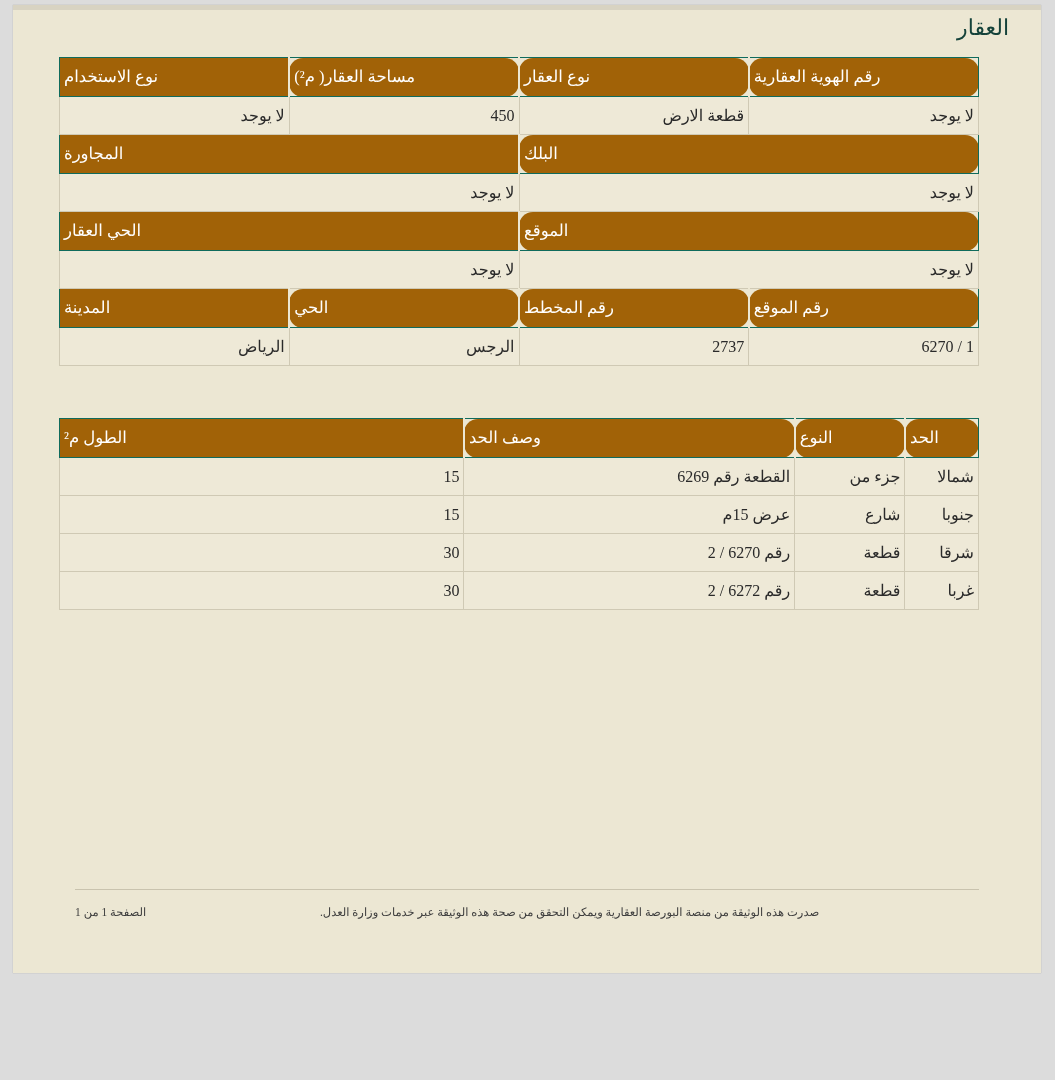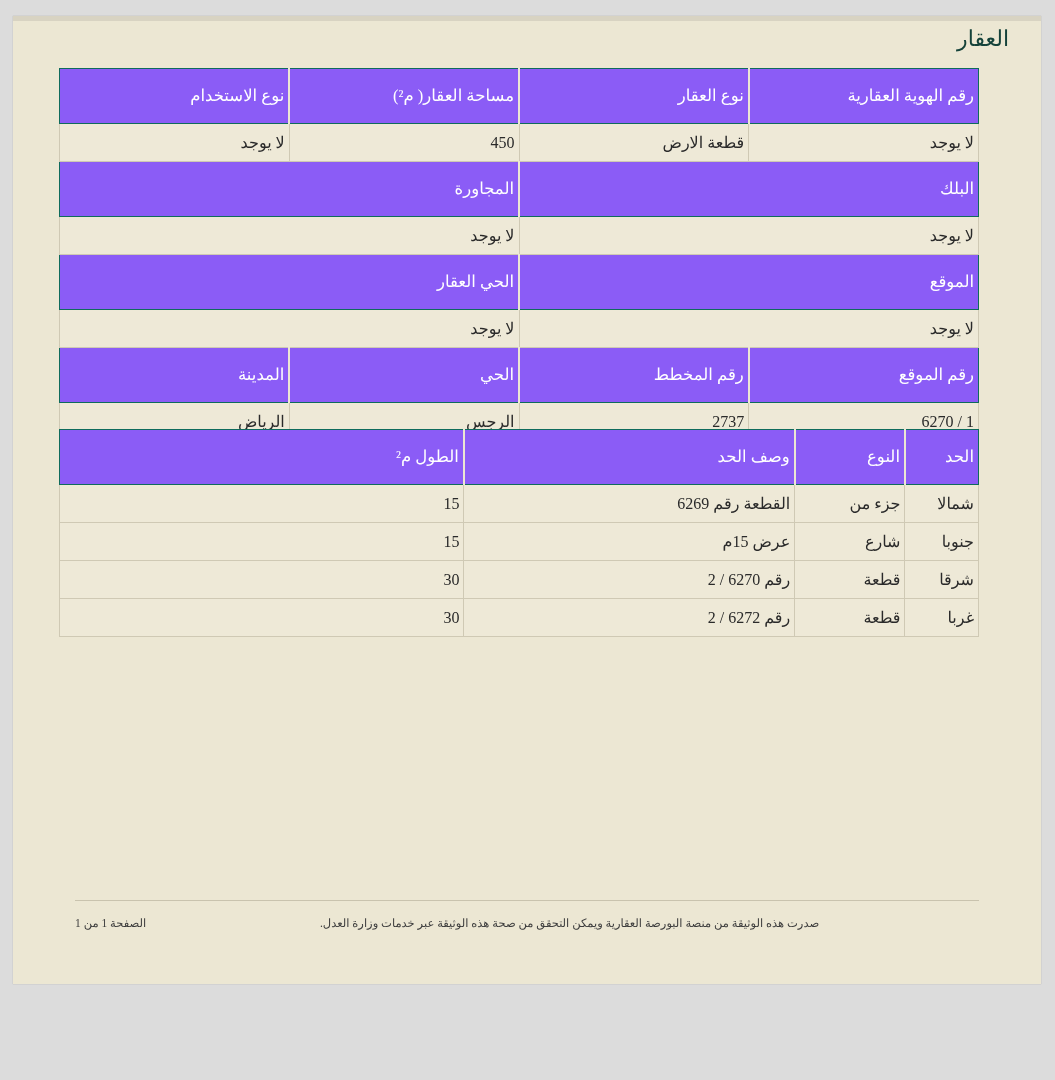--- a/index.html
+++ b/index.html
@@ -9,21 +9,21 @@
   }
   body {
     width: 1055px;
     height: 1080px;
     overflow: hidden;
     font-family: "Liberation Serif", serif;
   }
   .page {
     position: absolute;
     left: 13px;
-    top: 16px;
+    top: 5px;
     width: 1028px;
     height: 968px;
     background: #ece7d3;
     box-shadow: 0 0 1px rgba(0,0,0,0.25);
   }
   .topbar {
     position: absolute;
     left: 0;
     top: 0;
     width: 100%;
@@ -45,29 +45,29 @@
   }
   .tbl-wrap.first { top: 52px; }
   .tbl-wrap.second { top: 413px; }
 
   table {
     width: 100%;
     border-collapse: collapse;
     table-layout: fixed;
   }
   th {
-    background: #8b5cf6;
+    background: #a16207;
     color: #ffffff;
     font-size: 16.5px;
     font-weight: normal;
-    text-align: right;
-    padding: 17px 4px;
+    text-align: left;
+    padding: 9px 4px;
     border: 1px solid #0f6b5c;
   }
-  th.sep { border-left: 2px solid #ece7d3; }
+  th.sep { border-left: 2px solid #ece7d3; border-radius: 14px; }
   td {
     background: #eee9d7;
     color: #2a2a2a;
     font-size: 16px;
     padding: 9px 4px;
     border: 1px solid #cfc9b4;
   }
   td.num, th.num { font-family: Liberation Serif, serif; }
   .footer-line {
     position: absolute;

